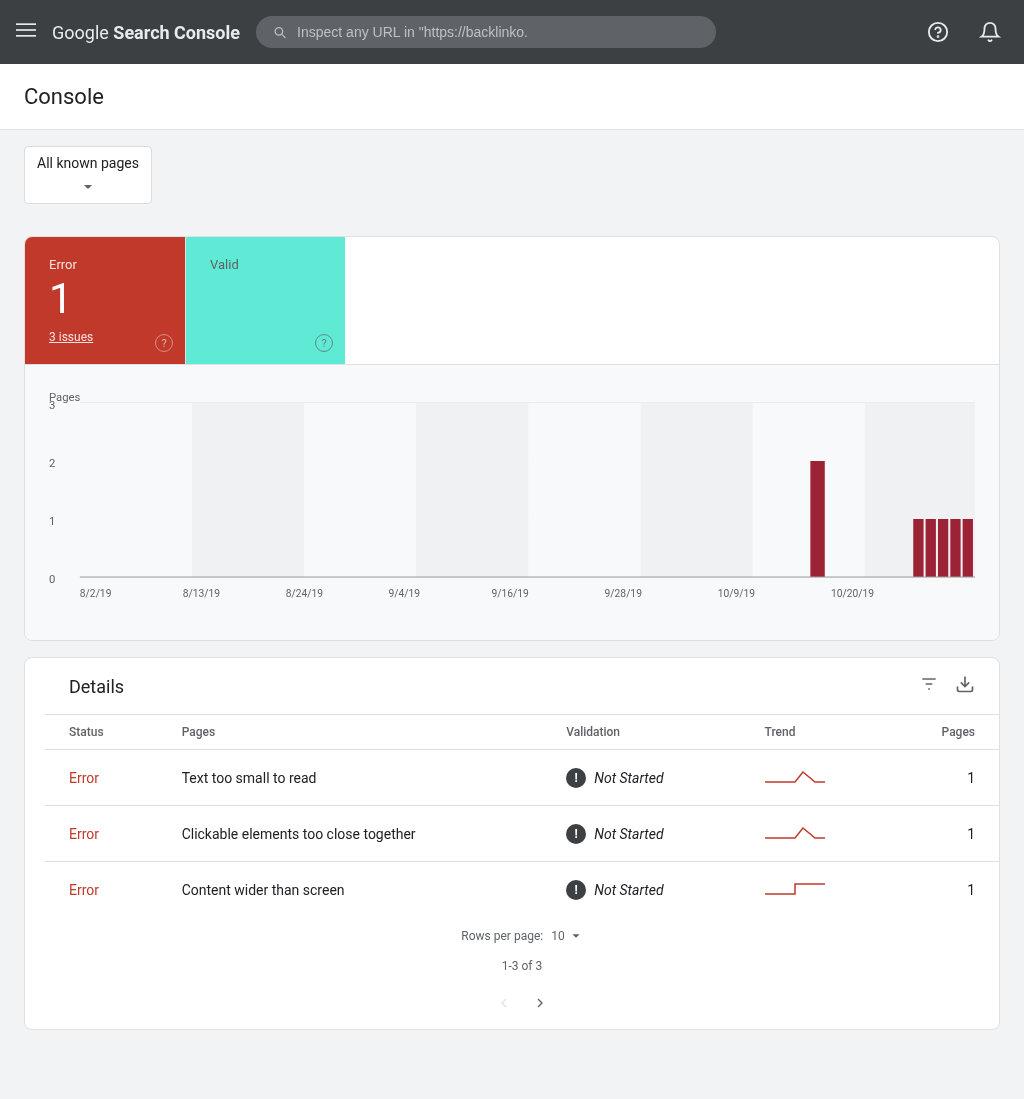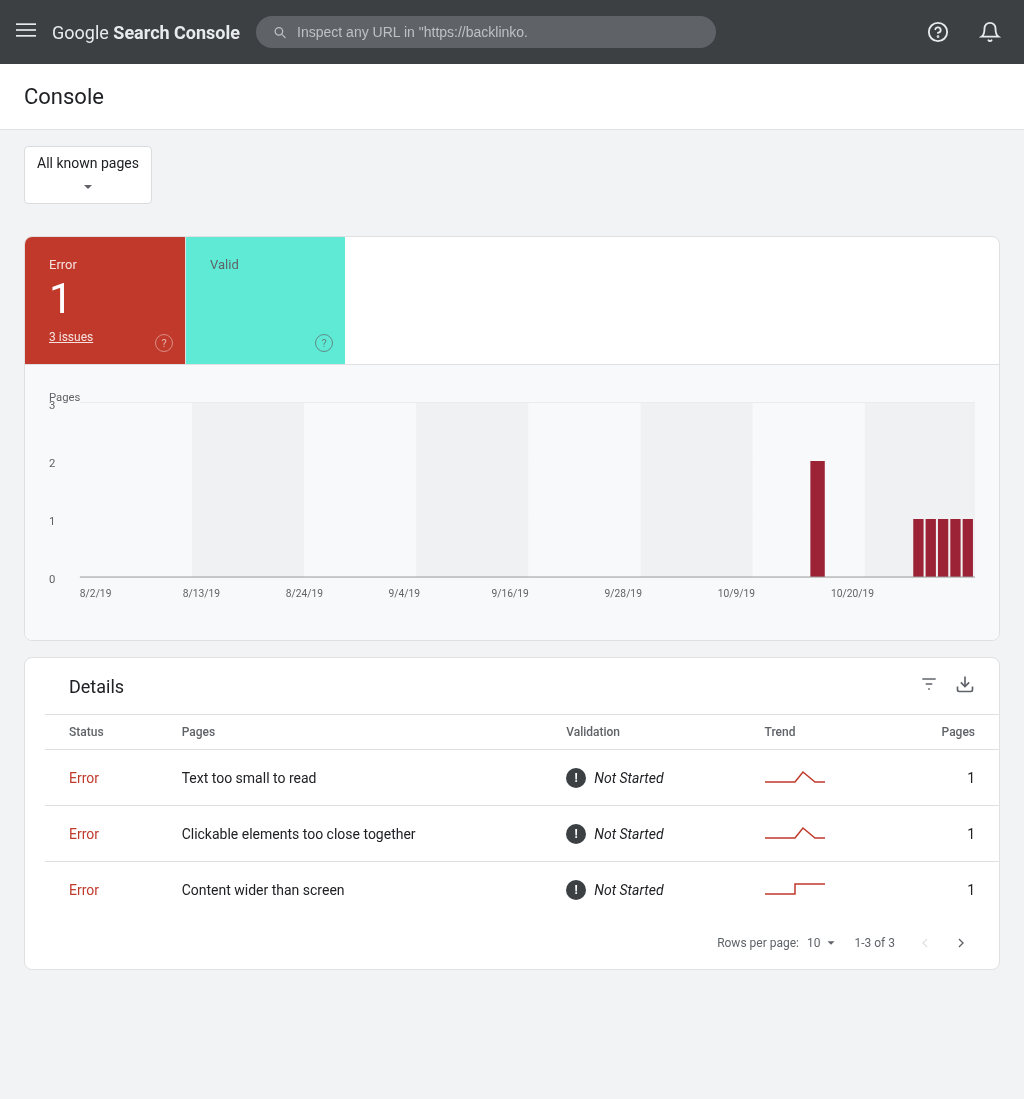--- a/index.html
+++ b/index.html
@@ -189,20 +189,21 @@
 
     
     .table-footer {
       display: flex;
       align-items: center;
       justify-content: flex-end;
       padding: 12px 24px;
       gap: 16px;
       font-size: 12px;
       color: #5f6368;
+      flex-direction: column;
     }
     .rows-per-page { display: flex; align-items: center; gap: 8px; }
     .rows-select {
       display: flex; align-items: center; gap: 4px;
       cursor: pointer;
       justify-content: center;
     }
     .pagination-info { }
     .pagination-nav { display: flex; gap: 8px; }
     .page-nav-btn {

